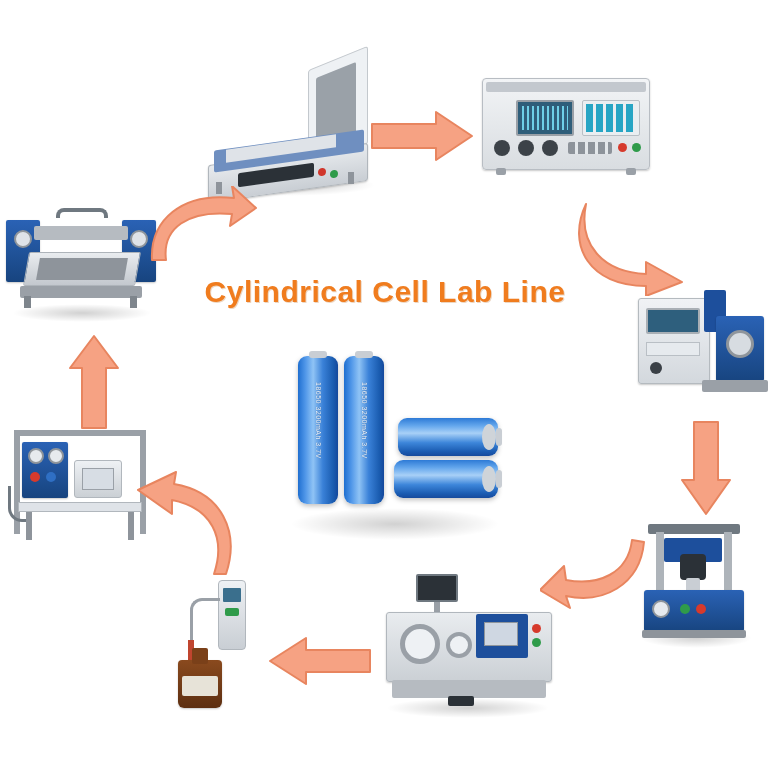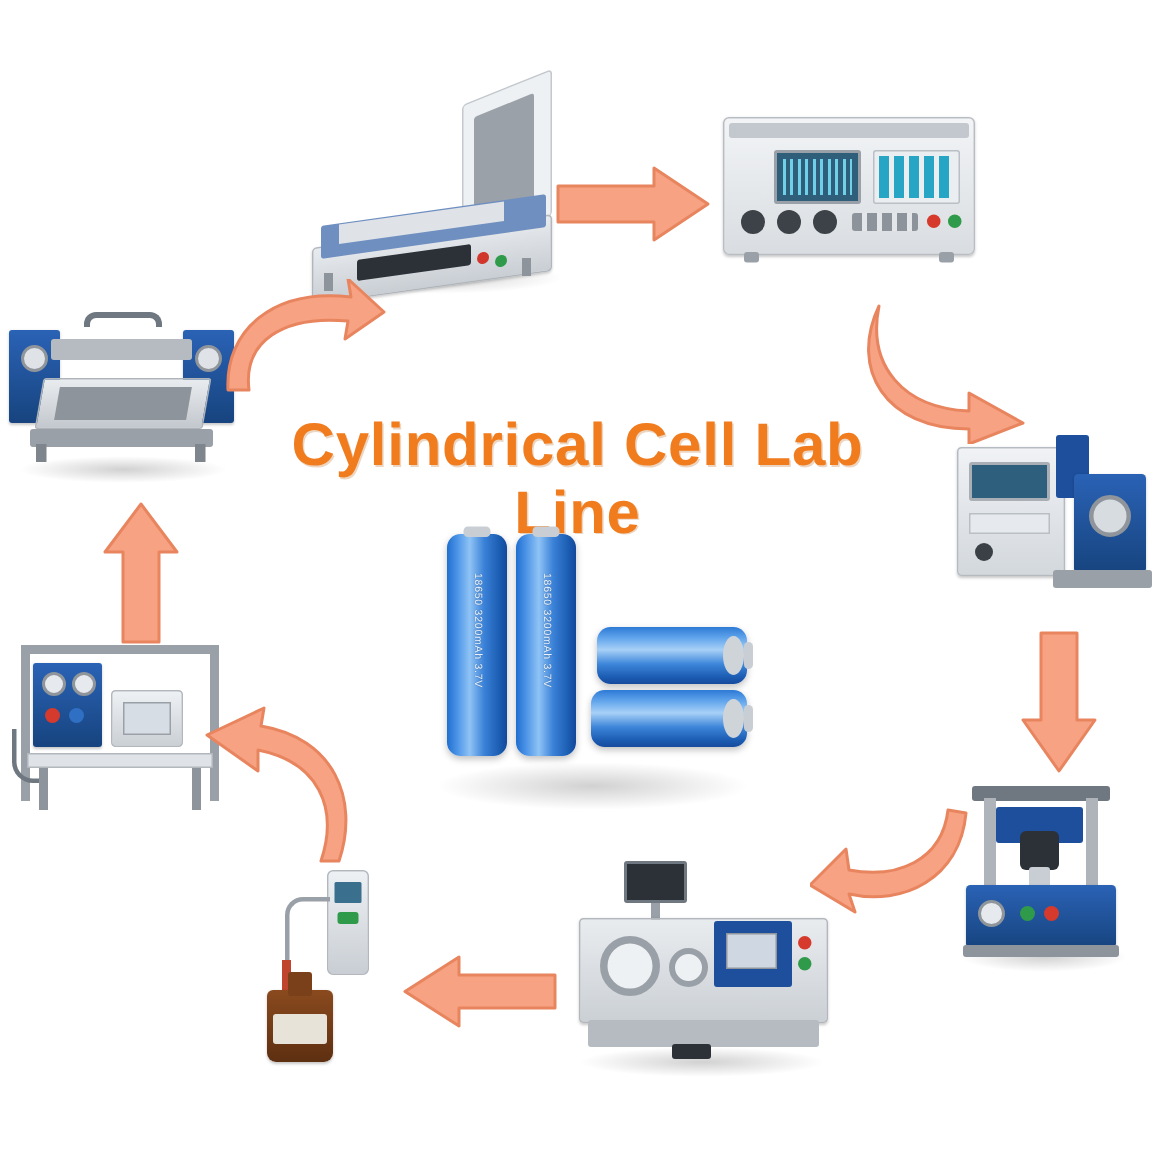--- a/index.html
+++ b/index.html
@@ -23,21 +23,21 @@
   }
   #center-title {
     position: absolute;
     left: 160px;
     top: 275px;
     width: 450px;
     text-align: center;
     color: #f07c1e;
     font-family: "Liberation Sans", sans-serif;
     font-weight: bold;
-    font-size: 40px;
+    font-size: 30px;
     letter-spacing: 0.5px;
     text-shadow: 1px 1px 0 rgba(180,90,10,0.25);
   }
 
   
   .mbox { position:absolute; box-sizing:border-box; }
   .sh { box-shadow: 0 1px 2px rgba(0,0,0,.22); }
 
   
   .cell {

